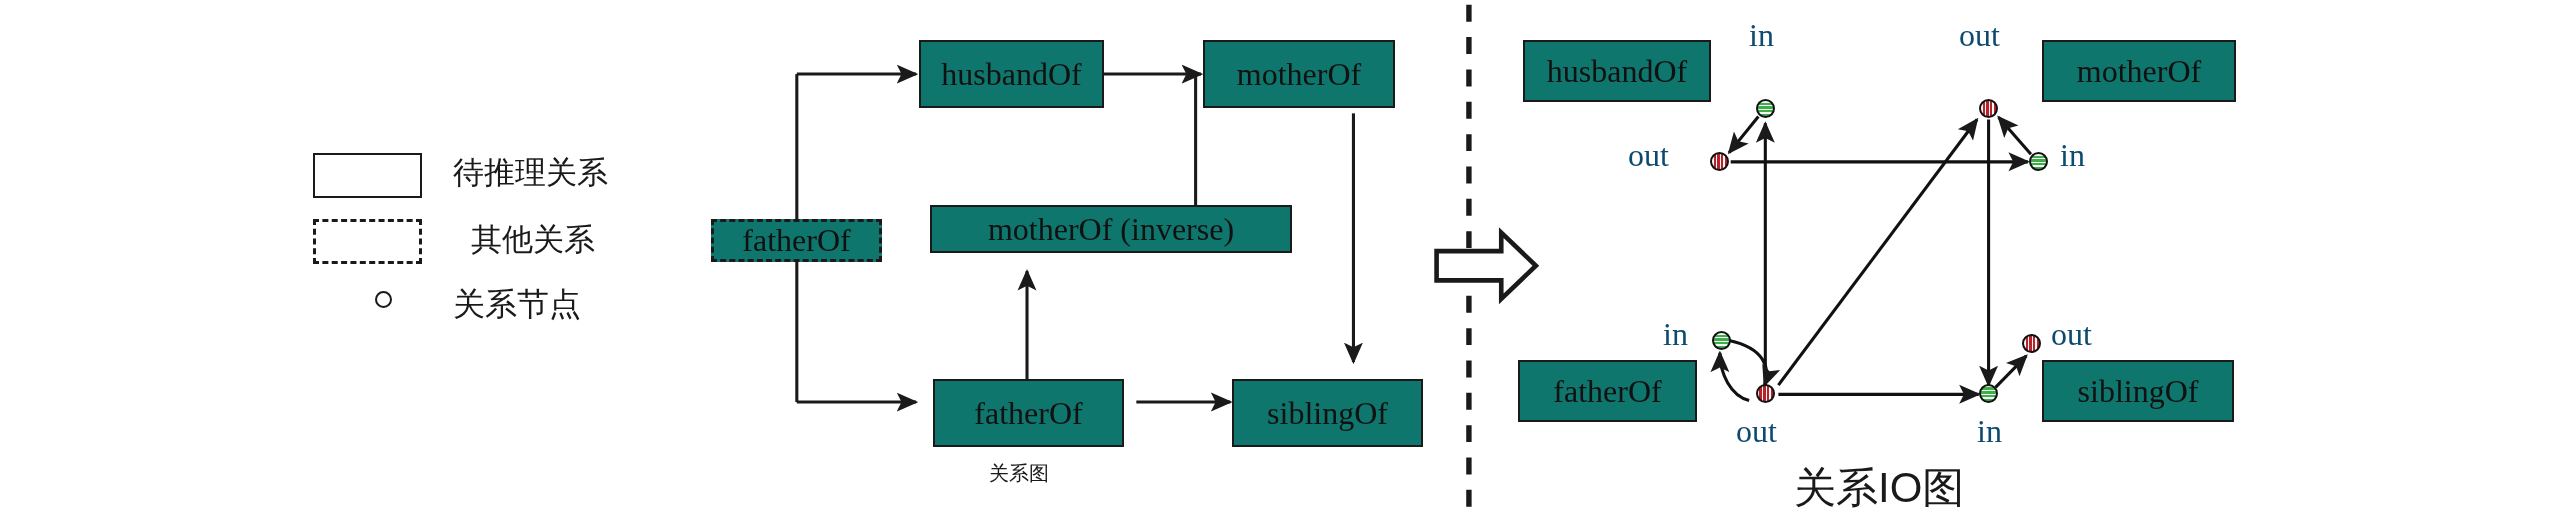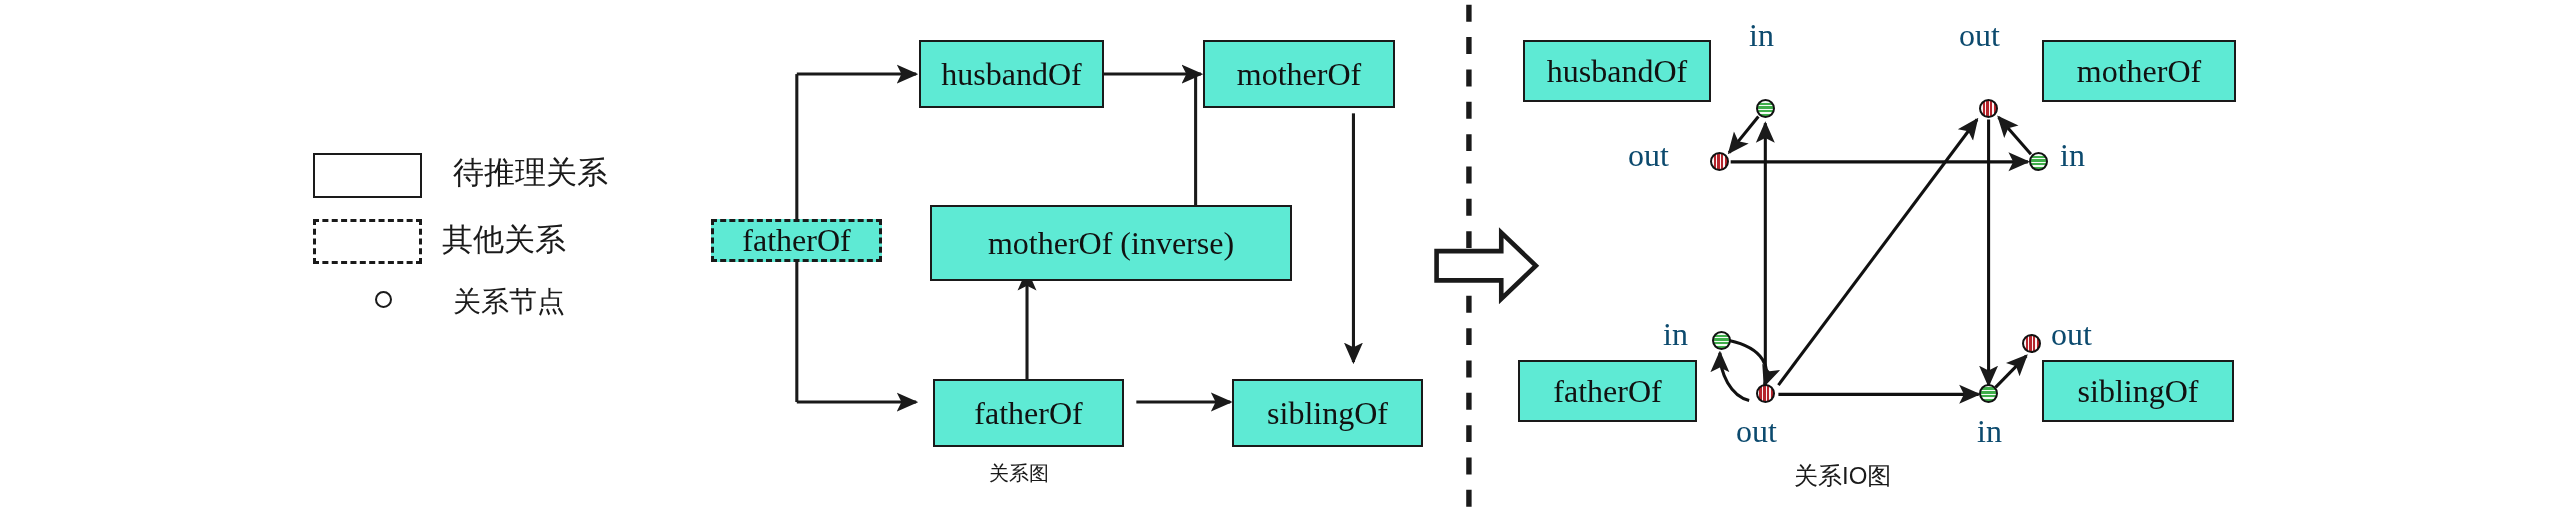--- a/index.html
+++ b/index.html
@@ -8,21 +8,21 @@
     font-family:"Liberation Serif", serif;
     overflow:hidden;position:relative;
   }
   #root{position:absolute;left:0;top:0;width:2576px;height:520px;}
   svg.layer{position:absolute;left:0;top:0;width:2576px;height:520px;overflow:visible;}
 
   
   .box{
     position:absolute;box-sizing:border-box;
     display:flex;align-items:center;justify-content:center;
-    background:#5eead4;color:#111111;
+    background:#0f766e;color:#111111;
     border:2.3px solid #1a1a1a;
     font-family:"Liberation Serif", serif;
     white-space:nowrap;
   }
   .box.dashed{border-style:dashed;border-width:3.1px;}
 
   
   .legend-swatch{
     position:absolute;box-sizing:border-box;
     border:2.3px solid #1a1a1a;background:#fff;
@@ -126,38 +126,38 @@
       <path d="M 2246 442 C 2292 452 2300 478 2292 500" marker-end="url(#ah)"></path>
       <path d="M 2272 520 C 2248 514 2234 485 2234 458" marker-end="url(#ah)"></path>
 
     </g>
   </svg>
 
   <div class="legend-swatch" style="left:313px;top:153px;width:109px;height:45px;"></div>
   <div class="legend-text" style="left:453px;top:152px;font-size:31px;">待推理关系</div>
 
   <div class="legend-swatch dashed" style="left:313px;top:219px;width:109px;height:45px;"></div>
-  <div class="legend-text" style="left:442px;top:219px;font-size:31px;">其他关系</div>
+  <div class="legend-text" style="left:471px;top:219px;font-size:31px;">其他关系</div>
 
   <div class="legend-circle" style="left:375px;top:291px;width:17px;height:17px;"></div>
-  <div class="legend-text" style="left:453px;top:283px;font-size:28px;">关系节点</div>
+  <div class="legend-text" style="left:453px;top:283px;font-size:32px;">关系节点</div>
 
   <div class="box dashed" style="left:711px;top:219px;width:171px;height:43px;font-size:32px;">
     <span>fatherOf</span>
   </div>
 
   <div class="box" style="left:919px;top:40px;width:185px;height:68px;font-size:32px;">
     <span>husbandOf</span>
   </div>
 
   <div class="box" style="left:1203px;top:40px;width:192px;height:68px;font-size:32px;">
     <span>motherOf</span>
   </div>
 
-  <div class="box" style="left:930px;top:205px;width:362px;height:76px;font-size:32px;">
+  <div class="box" style="left:930px;top:205px;width:362px;height:48px;font-size:32px;">
     <span>motherOf (inverse)</span>
   </div>
 
   <div class="box" style="left:933px;top:379px;width:191px;height:68px;font-size:32px;">
     <span>fatherOf</span>
   </div>
 
   <div class="box" style="left:1232px;top:379px;width:191px;height:68px;font-size:32px;">
     <span>siblingOf</span>
   </div>
@@ -197,16 +197,16 @@
   <div class="iolabel" style="left:1736px;top:413px;font-size:32px;">out</div>
 
   <div class="ionode out" style="left:2022px;top:334px;width:19px;height:19px;"></div>
   <div class="iolabel" style="left:2051px;top:316px;font-size:32px;">out</div>
 
   <div class="ionode in" style="left:1979px;top:384px;width:19px;height:19px;"></div>
   <div class="iolabel" style="left:1977px;top:413px;font-size:32px;">in</div>
 
   <div class="caption" style="left:989px;top:460px;font-size:20px;">关系图</div>
 
-  <div class="caption" style="left:1794px;top:460px;font-size:24px;">关系IO图</div>
+  <div class="caption" style="left:1794px;top:460px;font-size:42px;">关系IO图</div>
 
 </div>
 
 
 </body></html>

